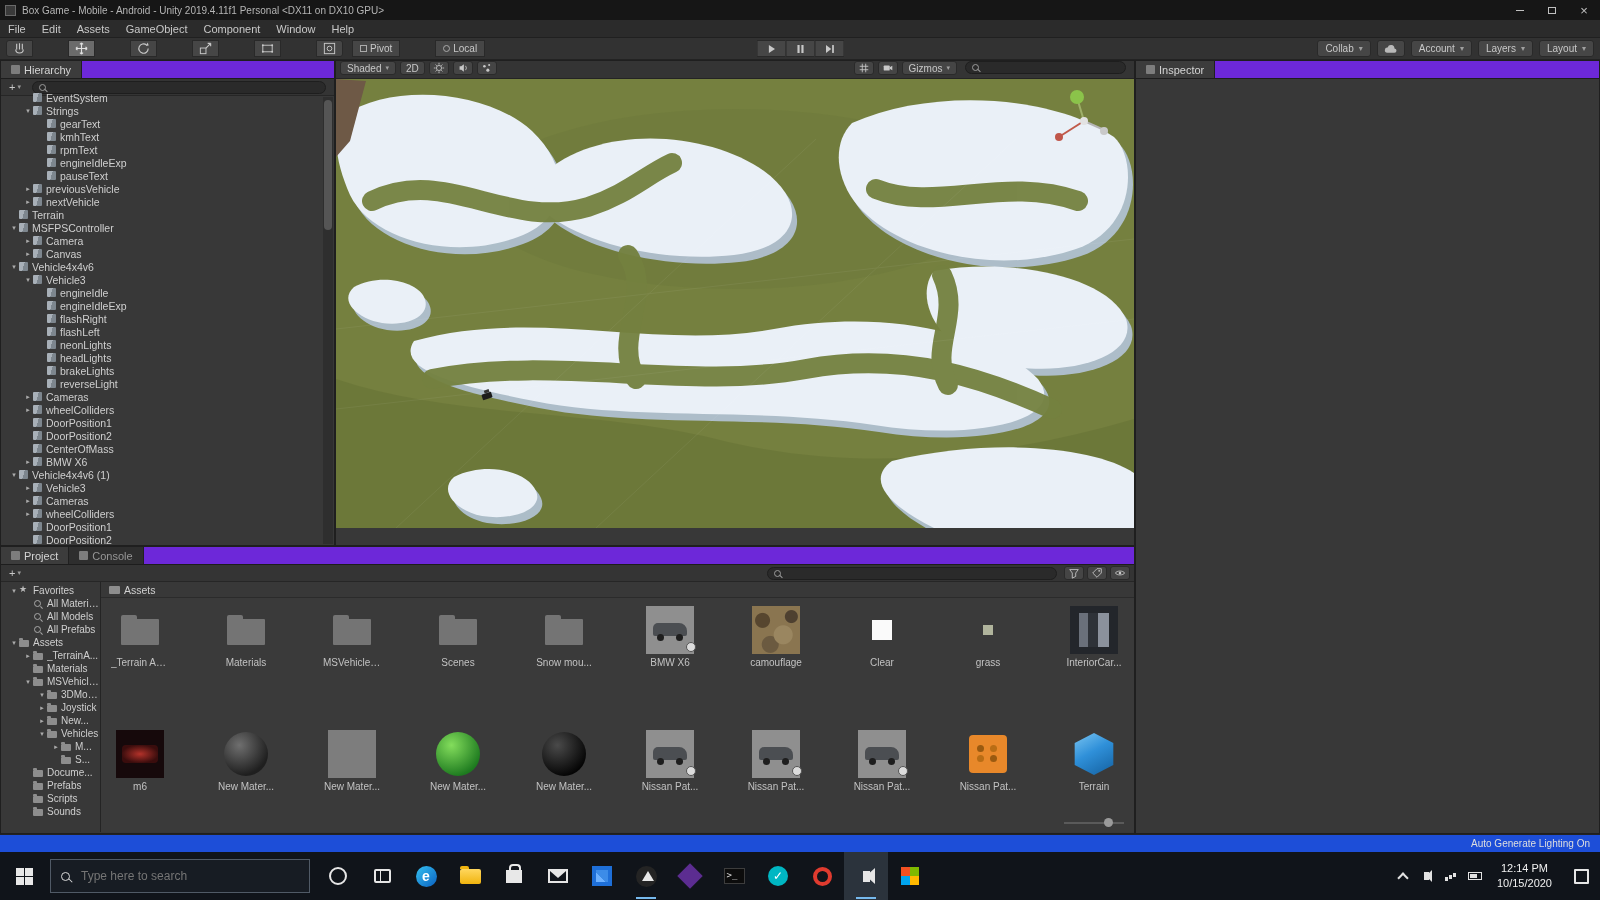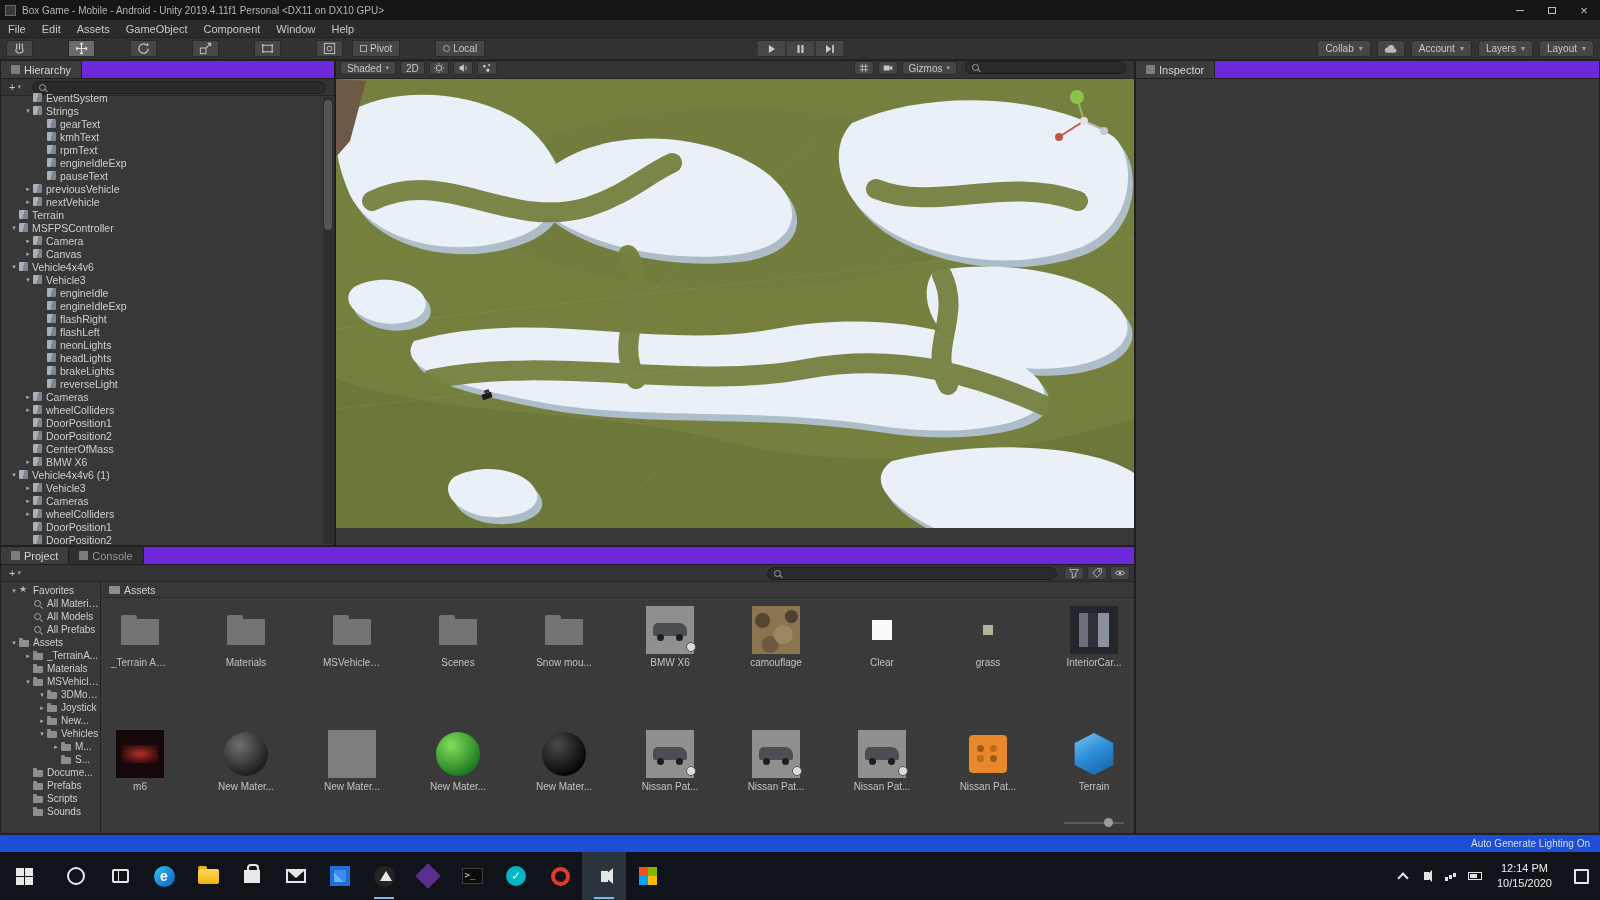--- a/index.html
+++ b/index.html
@@ -904,20 +904,24 @@
 
   <div class="taskbar">
     <div class="start">
       <span class="winlogo">
           <span></span>
           <span></span>
           <span></span>
           <span></span>
         </span>
     </div>
+    <div class="tsearch">
+      <span class="mag"></span>
+      <input placeholder="Type here to search" style="">
+    </div>
     <div class="tapps">
 
     <div class="tapp i-cortana">
           <span class="ai"></span>
         </div>
         <div class="tapp i-task-view">
           <span class="ai"></span>
         </div>
         <div class="tapp i-edge">
           <span class="ai"></span>

